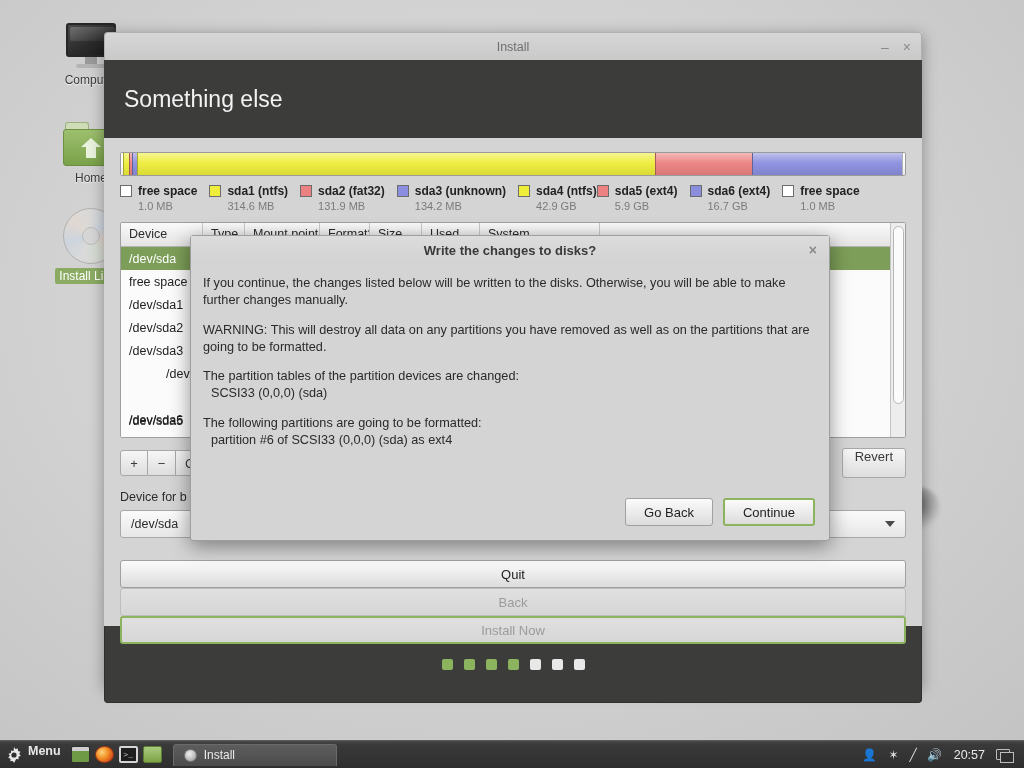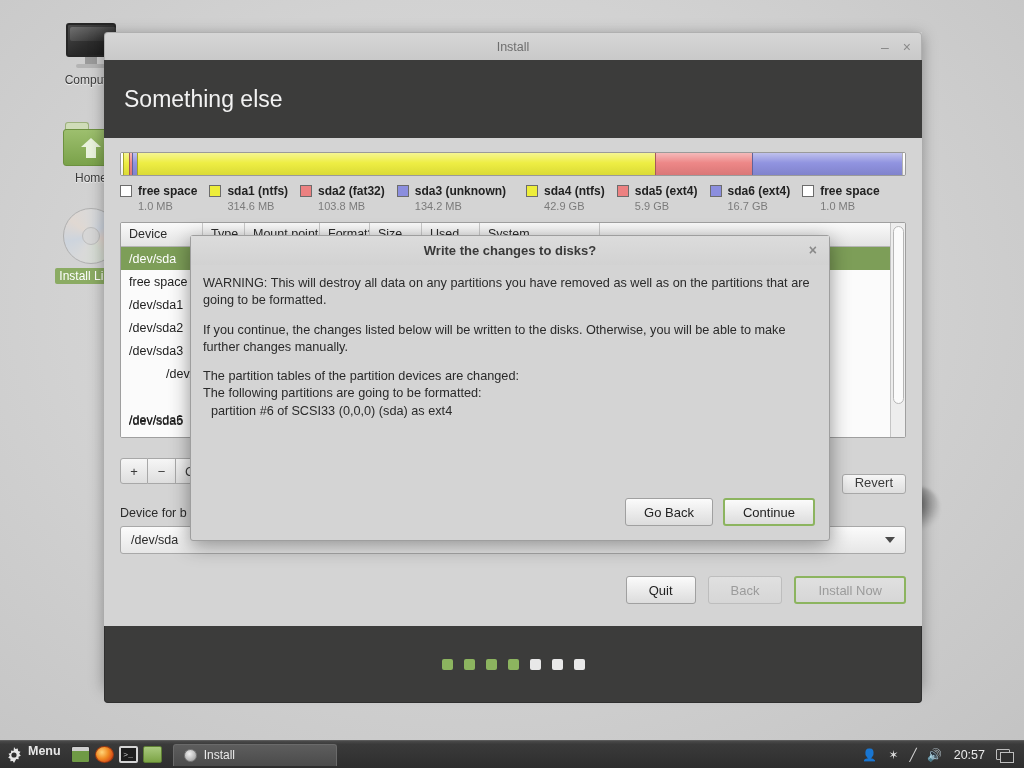--- a/index.html
+++ b/index.html
@@ -101,29 +101,29 @@
   .vthumb { width:11px; height:178px; border-radius:6px; background:#fbfbfb; border:1px solid #b6b6b6; }
 
   
   .toolrow { display:flex; align-items:center; margin-top:10px; }
   .tbtn { height:26px; min-width:28px; padding:0 9px; font-size:13px; color:#3a3a3a;
           background:linear-gradient(180deg,#f6f6f6,#dedede); border:1px solid #a8a8a8;
           display:flex; align-items:center; justify-content:center; cursor:pointer; }
   .tbtn.mid { border-left:none; }
   .tbtn.first { border-radius:3px 0 0 3px; }
   .tbtn.last { border-radius:0 3px 3px 0; }
-  .revert { margin-left:auto; height:20px; padding:0 12px; font-size:13px; color:#3a3a3a;
-            background:linear-gradient(180deg,#f6f6f6,#dedede); border:1px solid #a8a8a8; border-radius:3px; cursor:pointer;margin-top:26px;}
+  .revert { margin-left:auto; height:30px; padding:0 12px; font-size:13px; color:#3a3a3a;
+            background:linear-gradient(180deg,#f6f6f6,#dedede); border:1px solid #a8a8a8; border-radius:3px; cursor:pointer;}
   .devlabel { margin-top:12px; font-size:12.5px; color:#2b2b2b; }
   .combo { margin-top:6px; height:28px; background:linear-gradient(180deg,#fbfbfb,#e6e6e6);
            border:1px solid #a8a8a8; border-radius:3px; display:flex; align-items:center;
            padding:0 10px; font-size:12.5px; color:#2b2b2b; position:relative; cursor:pointer;}
   .combo .arr { margin-left:auto; width:0;height:0;border-left:5px solid transparent;border-right:5px solid transparent;border-top:6px solid #4a4a4a;}
 
-  .footer { display:flex; justify-content:flex-end; gap:12px; margin-top:22px; }
+  .footer { display:flex; justify-content:flex-end; margin-top:22px;flex-direction:column; }
   .fbtn { height:28px; padding:0 22px; font-size:13px; border-radius:3px; cursor:pointer;
           background:linear-gradient(180deg,#fbfbfb,#dcdcdc); border:1px solid #a0a0a0; color:#222;
           display:flex; align-items:center; justify-content:center;}
   .fbtn.dis { color:#9b9b9b; background:linear-gradient(180deg,#e0e0e0,#d6d6d6); border-color:#bdbdbd; }
   .fbtn.focusgreen { border:2px solid #8cb45f;text-align:center; }
 
   .progbar { height:77px; background:#3c3c3b; border-bottom-left-radius:4px; border-bottom-right-radius:4px;
              display:flex; align-items:center; justify-content:center; gap:11px;
              border:1px solid #2f2f2f; border-top:none;}
   .dot { width:11px; height:11px; border-radius:2px; }
@@ -251,30 +251,30 @@
             <span class="sw" style="background:#eded3a"></span>
             <span class="nm">sda1 (ntfs)</span>
           </div>
           <div class="sz">314.6 MB</div>
         </div>
         <div class="lg" style="margin-right: 12px;">
           <div class="r1">
             <span class="sw" style="background:#ec8181"></span>
             <span class="nm">sda2 (fat32)</span>
           </div>
-          <div class="sz">103.8 MB</div>
-        </div>
-        <div class="lg" style="margin-right: 20px;">
+          <div class="sz">131.9 MB</div>
+        </div>
+        <div class="lg" style="margin-right: 12px;">
           <div class="r1">
             <span class="sw" style="background:#8b8ede"></span>
             <span class="nm">sda3 (unknown)</span>
           </div>
           <div class="sz">134.2 MB</div>
         </div>
-        <div class="lg" style="margin-right: 12px;">
+        <div class="lg" style="margin-right: 0;">
           <div class="r1">
             <span class="sw" style="background:#eded3a"></span>
             <span class="nm">sda4 (ntfs)</span>
           </div>
           <div class="sz">42.9 GB</div>
         </div>
         <div class="lg" style="margin-right: 12px;">
           <div class="r1">
             <span class="sw" style="background:#ec8181"></span>
             <span class="nm">sda5 (ext4)</span>
@@ -429,23 +429,24 @@
       <div class="dot off"></div>
     </div>
 </div>
 
 <div class="modal">
   <div class="mtitle">
     <span>Write the changes to disks?</span>
     <span class="mclose">×</span>
   </div>
   <div class="mbody">
+    <p>If you continue, the changes listed below will be written to the disks. Otherwise, you will be able to make further changes manually.</p>
     <p>WARNING: This will destroy all data on any partitions you have removed as well as on the partitions that are going to be formatted.</p>
-    <p>If you continue, the changes listed below will be written to the disks. Otherwise, you will be able to make further changes manually.</p>
     <p class="tight">The partition tables of the partition devices are changed:</p>
+    <p class="ind">SCSI33 (0,0,0) (sda)</p>
     <p class="tight">The following partitions are going to be formatted:</p>
     <p class="ind">partition #6 of SCSI33 (0,0,0) (sda) as ext4</p>
   </div>
   <div class="mbtns">
     <div class="mbtn">Go Back</div>
     <div class="mbtn focusgreen">Continue</div>
   </div>
 </div>
 
 <div class="taskbar">

